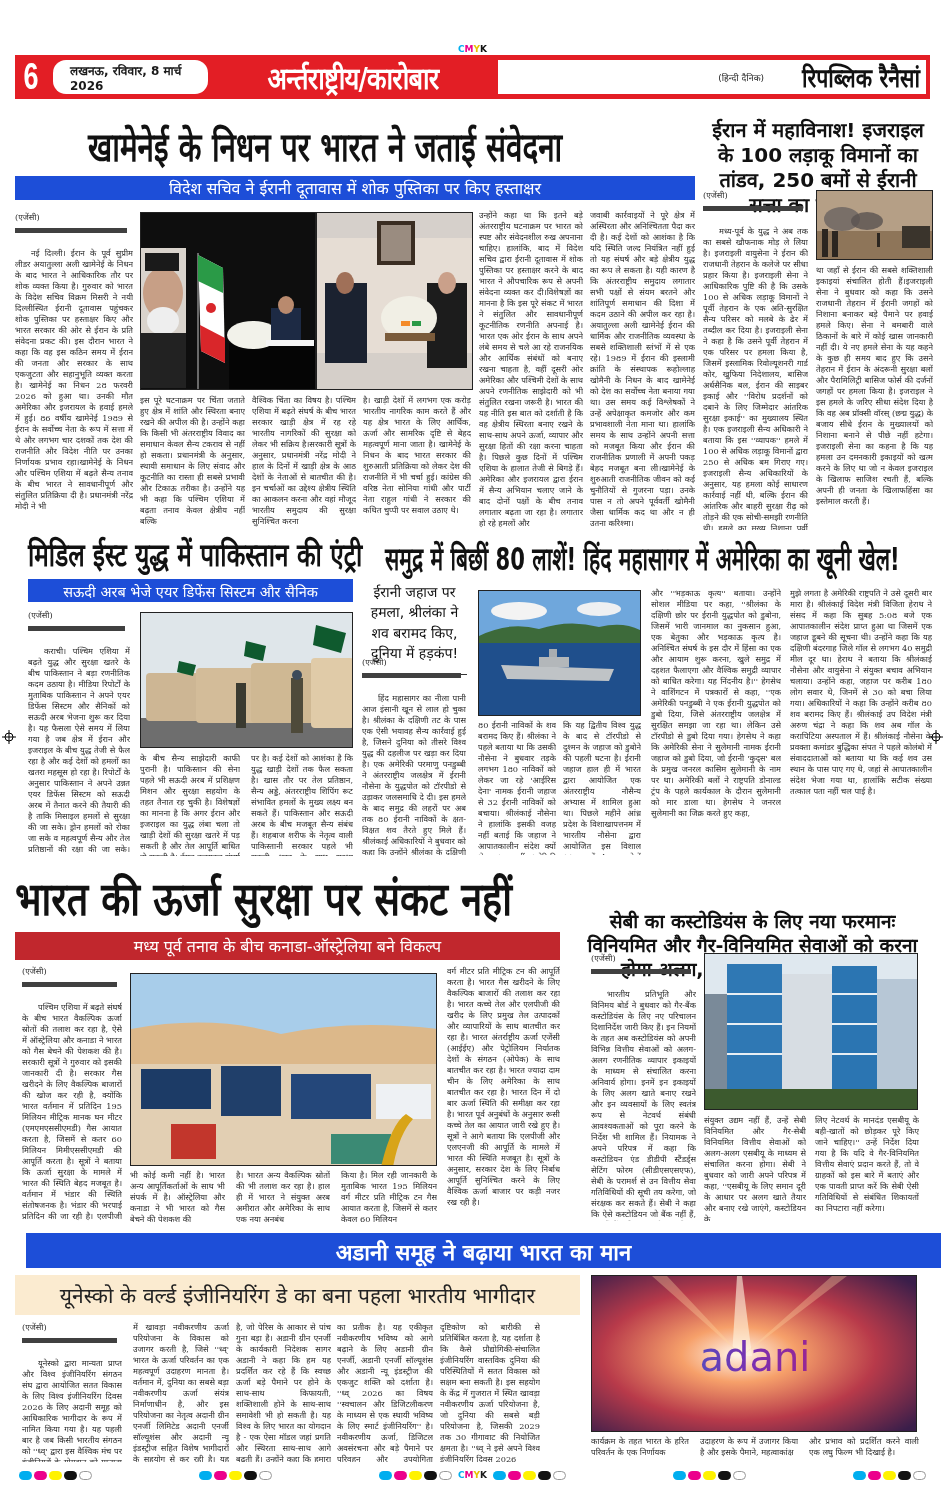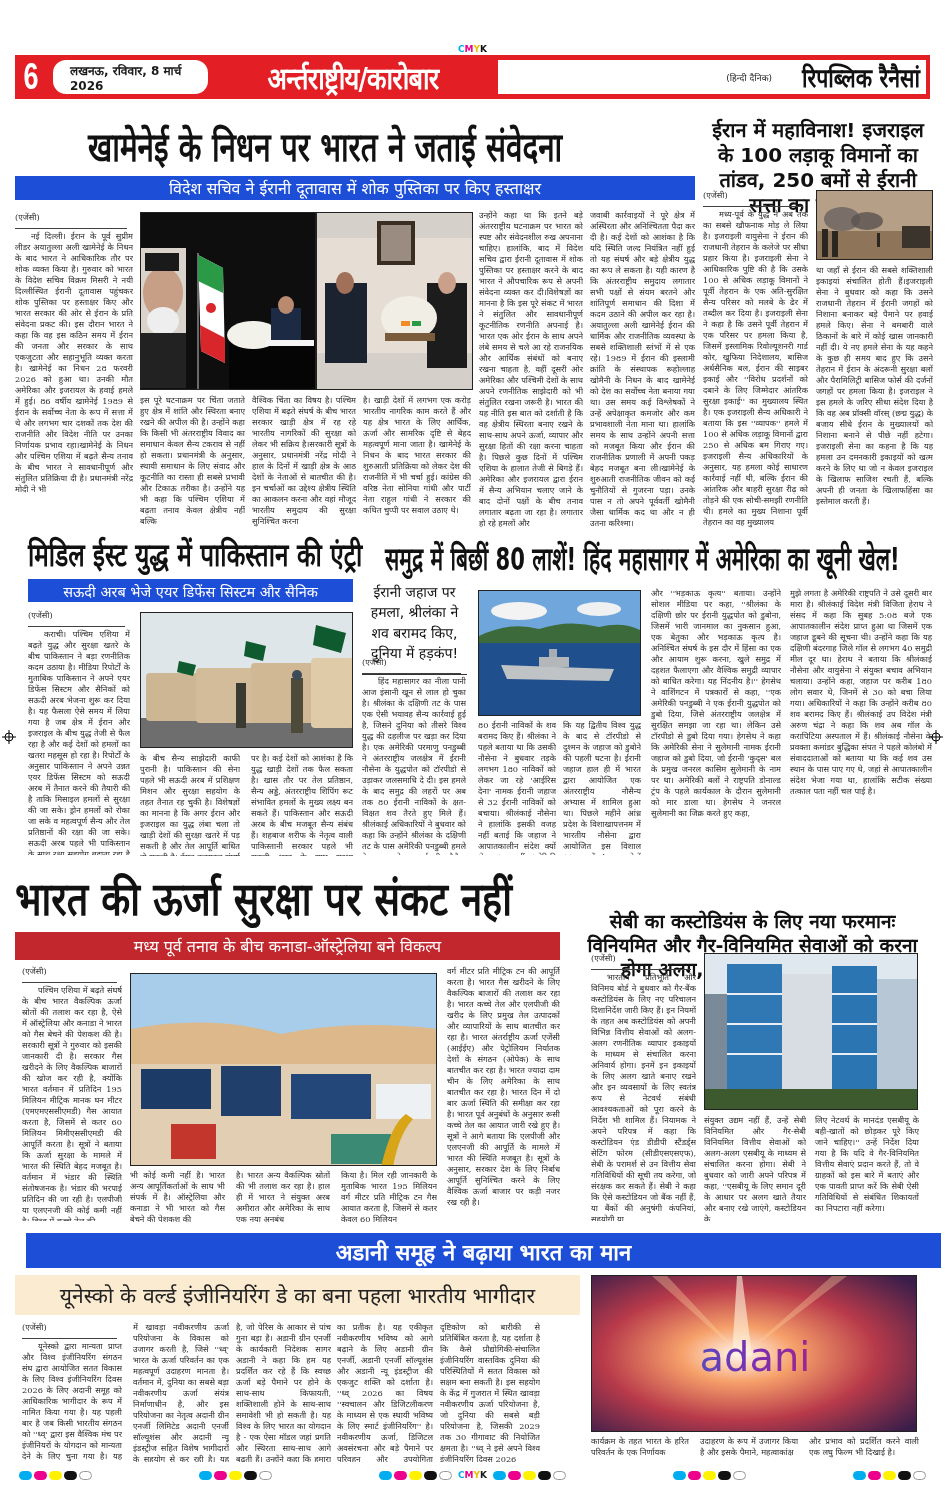--- a/index.html
+++ b/index.html
@@ -6,29 +6,29 @@
   html, body { width: 945px; height: 1493px; background: #fff; overflow: hidden; }
   body { font-family: "DejaVu Serif", serif; color: #1a1a1a; position: relative; }
 
   .cmyk-top { position: absolute; top: 44px; left: 0; width: 945px; text-align: center; font: bold 9px "DejaVu Sans", sans-serif; letter-spacing: 0; }
   .cmyk-top .c { color: #00aeef; } .cmyk-top .m { color: #ec008c; } .cmyk-top .y { color: #e6c200; } .cmyk-top .k { color: #111; }
 
   .masthead { position: absolute; top: 55px; left: 15px; width: 915px; height: 44px; background: #e31e25; display: flex; align-items: center; padding: 0 4px; }
   .masthead .pageno { color: #fff; font: bold 36px "Liberation Sans", sans-serif; width: 24px; text-align: center; transform: scaleX(0.75); }
   .masthead .dateline { background: #fff; height: 34px; width: 155px; margin-left: 10px; display: flex; align-items: center; padding-left: 17px; font: bold 12px "DejaVu Sans", sans-serif; transform-origin: left; border-radius: 13px; }
   .masthead .section { color: #fff; font: bold 30px "DejaVu Sans", sans-serif; width: 290px; text-align: center; letter-spacing: -1px; transform: scaleX(0.85); }
-  .masthead .brand { background: #fff; height: 34px; flex: 1; display: flex; align-items: center; justify-content: flex-end; padding-right: 6px; gap: 4px; }
+  .masthead .brand { background: #fff; height: 34px; flex: 1; display: flex; align-items: center; justify-content: flex-end; padding-right: 6px; gap: 12px; }
   .masthead .brand .small { font: 9px "DejaVu Sans", sans-serif; }
   .masthead .brand .big { font: bold 26px "DejaVu Sans", sans-serif; color: #111; transform: scaleX(0.82); transform-origin: right; }
 
   .headline { position: absolute; font-family: "DejaVu Sans", sans-serif; font-weight: bold; color: #111; white-space: nowrap; transform-origin: left top; }
   .redbar { position: absolute; background: #1d4ed8; color: #fff; font: 16px "DejaVu Sans", sans-serif; display: flex; align-items: center; justify-content: center; white-space: nowrap; }
   .redbar.dark { background: #c1272d; }
   .col { position: absolute; font-size: 8.2px; line-height: 11px; text-align: justify; color: #2a2a2a; overflow: hidden; }
-  .col .ag { display: block; border-bottom: 1px solid #404040; padding-bottom: 5px; margin-bottom: 2px; width: 95%; }
+  .col .ag { display: block; border-bottom: 5px solid #404040; padding-bottom: 5px; margin-bottom: 15px; width: 95%; }
   .col p { text-indent: 16px; }
   .photo { position: absolute; border: 1px solid #222; overflow: hidden; }
   .side-head { position: absolute; font-family: "DejaVu Sans", sans-serif; font-weight: bold; text-align: center; color: #111; line-height: 1.25; }
   .deck { position: absolute; text-align: center; font: 14px "DejaVu Sans", sans-serif; color: #111; line-height: 1.45; border-bottom: 1.5px solid #333; padding-bottom: 11px; }
 
   .adani-bar { position: absolute; top: 1233px; left: 26px; width: 915px; height: 35px; background: #1d4ed8; color: #fff; display: flex; align-items: center; justify-content: center; font: bold 22px "DejaVu Sans", sans-serif; }
   .adani-sub { position: absolute; top: 1275px; left: 15px; width: 565px; height: 40px; background: #fbebd0; display: flex; align-items: center; justify-content: center; font: 21px "DejaVu Sans", sans-serif; color: #222; transform-origin: left; }
 
   .regbar { position: absolute; top: 1468px; left: 15px; width: 915px; height: 14px; display: flex; justify-content: space-between; align-items: center; padding: 0 4px; }
   .reg { display: flex; gap: 2px; align-items: center; }

